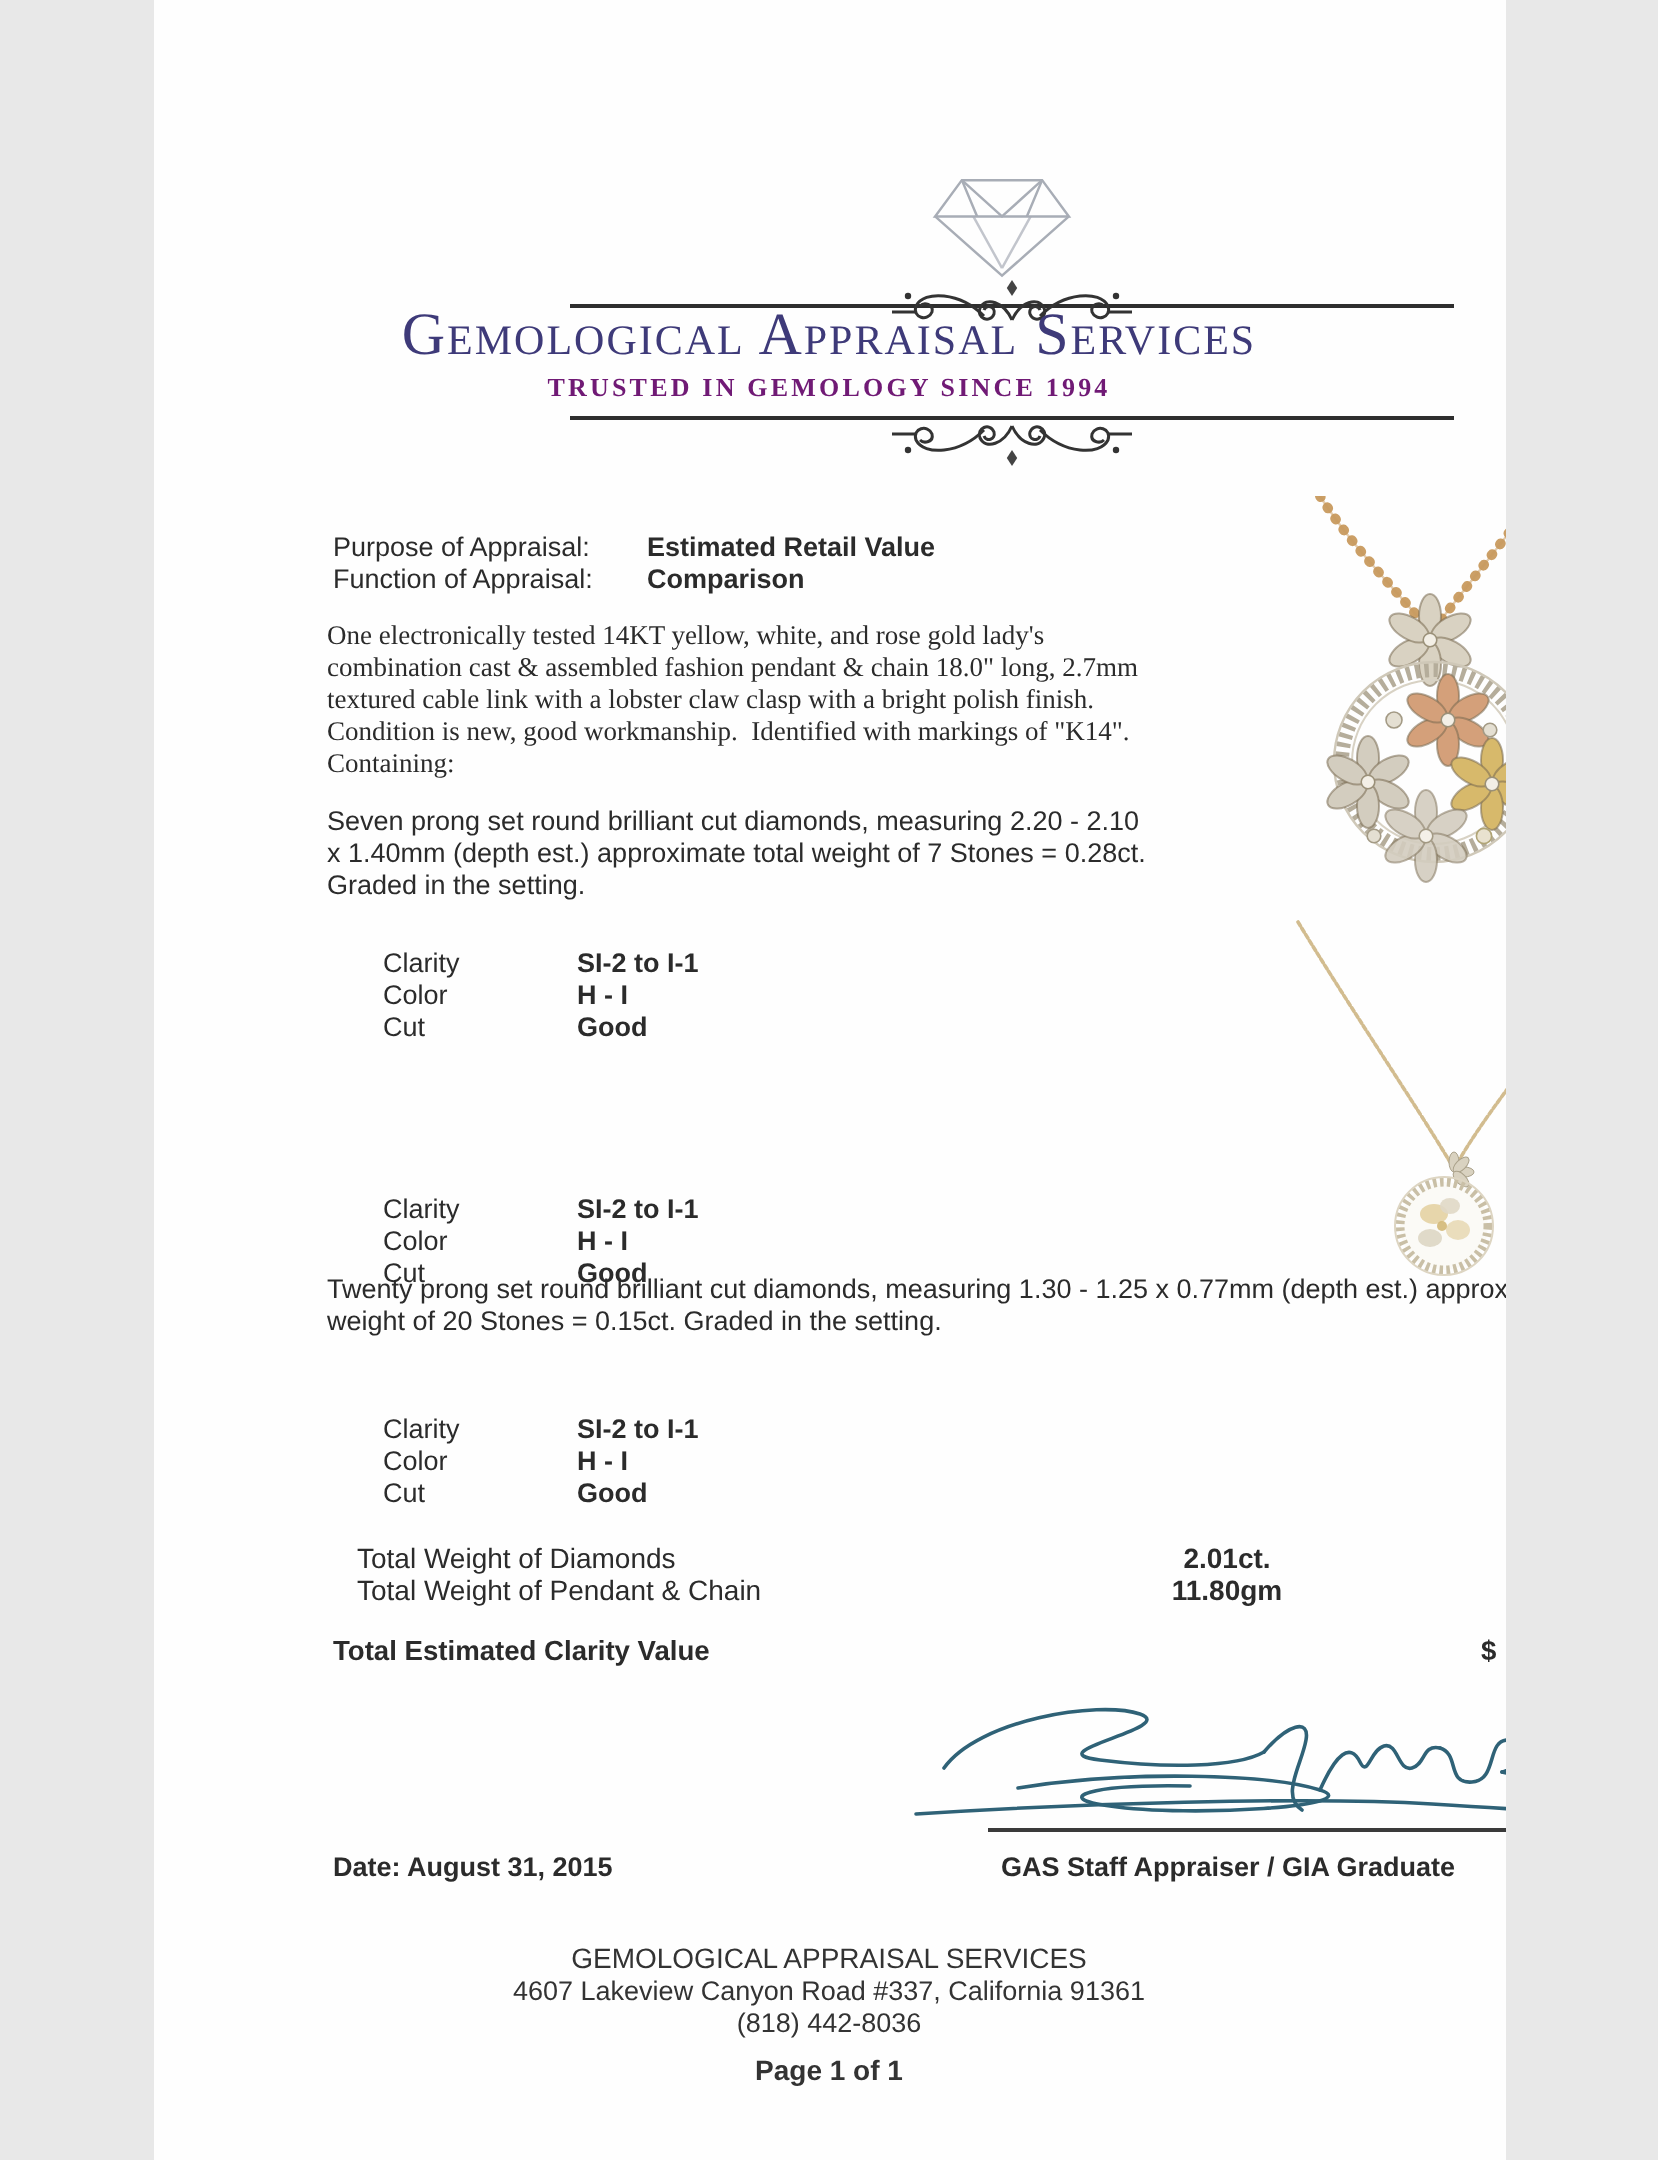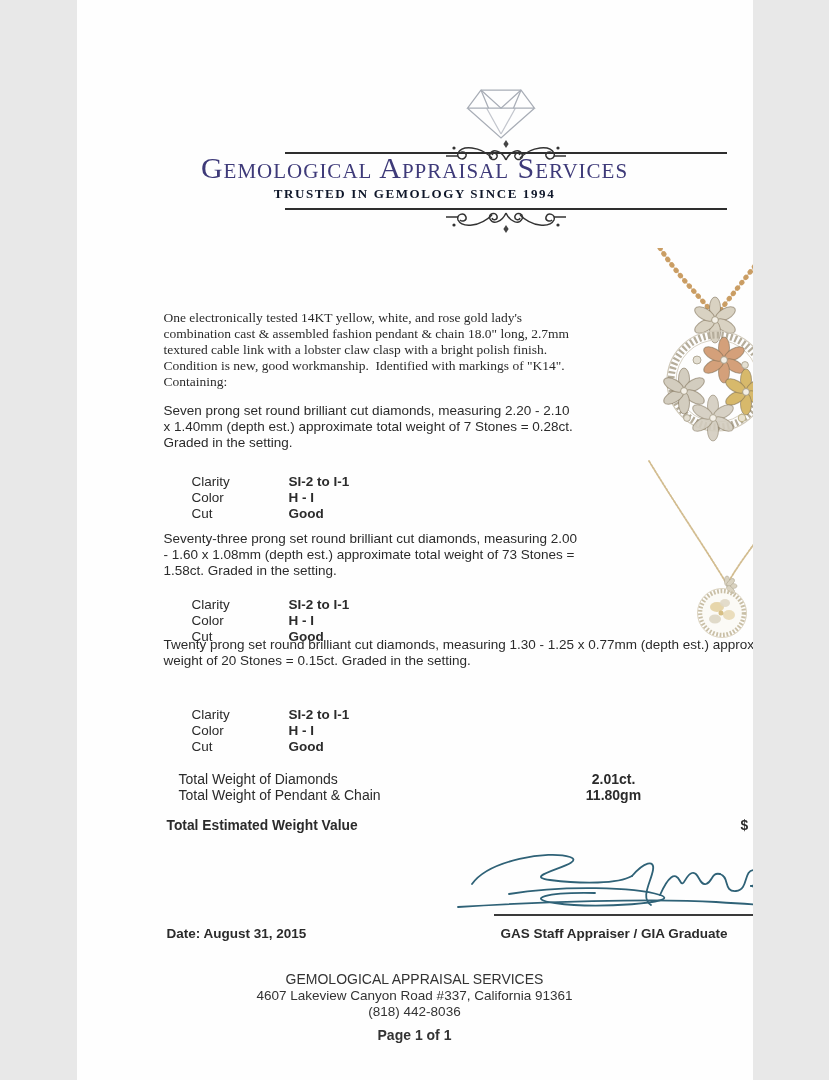--- a/index.html
+++ b/index.html
@@ -13,21 +13,21 @@
   .rule{position:absolute;left:208px;width:442px;height:2px;background:#2e2e2e;}
   .logo-title{
     position:absolute;left:0;right:0;top:153px;text-align:center;
     font-family:"Liberation Serif","DejaVu Serif",serif;
     font-variant:small-caps;font-size:30px;letter-spacing:1px;
     color:#3e3a79;line-height:30px;font-weight:500;
   }
   .logo-tagline{
     position:absolute;left:0;right:0;top:186px;text-align:center;
     font-family:"Liberation Serif","DejaVu Serif",serif;
-    font-size:13px;letter-spacing:1.6px;color:#0f172a;font-weight:600;
+    font-size:13px;letter-spacing:1.6px;color:#701a75;font-weight:600;
   }
   
   .para{position:absolute;font-size:13.5px;line-height:15.9px;white-space:pre-wrap;}
   .info-grid{position:absolute;left:90px;top:266px;display:grid;
     grid-template-columns:157px auto;font-size:13.5px;line-height:16px;}
   .info-grid .val{font-weight:bold;}
   .grade-grid{position:absolute;left:115px;display:grid;
     grid-template-columns:97px auto;font-size:13.5px;line-height:16px;}
   .grade-grid .val{font-weight:bold;}
   .tot-grid{position:absolute;left:102px;top:771px;display:grid;
@@ -84,34 +84,39 @@
       <path d="M0 6 C4 -3 13 -6 16 0 C18 5 11 8 9 3 C8 -1 13 -2 14 1"></path>
       <path d="M-14 4 C-26 -8 -44 -9 -48 -1 C-50 5 -42 7 -40 2 C-39 -2 -44 -3 -46 -1"></path>
       <path d="M14 4 C26 -8 44 -9 48 -1 C50 5 42 7 40 2 C39 -2 44 -3 46 -1"></path>
       <path d="M-48 2 H-60 M48 2 H60"></path>
     </g>
     <circle cx="-52" cy="-6" r="1.6" fill="#333"></circle>
     <circle cx="52" cy="-6" r="1.6" fill="#333"></circle>
     <polygon points="0,-14 2.6,-10 0,-6 -2.6,-10" fill="#444"></polygon>
   </svg>
 
+  <div class="info-grid">
+    <div>Purpose of Appraisal:</div>
+    <div class="val">Estimated Retail Value</div>
+    <div>Function of Appraisal:</div>
+    <div class="val">Comparison</div>
+  </div>
 
   <div class="para" style="left:87px;top:310px;width:420px;font-family:Liberation Serif, serif;">One electronically tested 14KT yellow, white, and rose gold lady's combination cast &amp; assembled fashion pendant &amp; chain 18.0" long, 2.7mm textured cable link with a lobster claw clasp with a bright polish finish. Condition is new, good workmanship.  Identified with markings of "K14".  Containing:</div>
 
   <div class="para" style="left:87px;top:403px;width:414px;">Seven prong set round brilliant cut diamonds, measuring 2.20 - 2.10 x 1.40mm (depth est.) approximate total weight of 7 Stones = 0.28ct. Graded in the setting.</div>
   <div class="grade-grid" style="top:474px;">
     <div>Clarity</div>
     <div class="val">SI-2 to I-1</div>
     <div>Color</div>
     <div class="val">H - I</div>
     <div>Cut</div>
     <div class="val">Good</div>
   </div>
 
-  <div class="para" style="left:87px;top:531px;width:418px;">Seventy-three prong set round brilliant cut diamonds, measuring 2.00 - 1.60 x 1.08mm (depth est.) approximate total weight of 73 Stones = 1.58ct. Graded in the setting.</div>
   <div class="grade-grid" style="top:597px;">
     <div>Clarity</div>
     <div class="val">SI-2 to I-1</div>
     <div>Color</div>
     <div class="val">H - I</div>
     <div>Cut</div>
     <div class="val">Good</div>
   </div>
 
   <div class="para" style="left:87px;top:637px;width:672px;">Twenty prong set round brilliant cut diamonds, measuring 1.30 - 1.25 x 0.77mm (depth est.) approximate total weight of 20 Stones = 0.15ct. Graded in the setting.</div>
@@ -124,21 +129,21 @@
     <div class="val">Good</div>
   </div>
 
   <div class="tot-grid">
     <div>Total Weight of Diamonds</div>
     <div class="tval">2.01ct.</div>
     <div>Total Weight of Pendant &amp; Chain</div>
     <div class="tval">11.80gm</div>
   </div>
 
-  <div class="retail-label">Total Estimated Weight Value</div>
+  <div class="retail-label">Total Estimated Clarity Value</div>
   <div class="currency">$</div>
   <div class="retail-value">6275.00</div>
 
   <svg class="abs" style="left:550px;top:248px;" width="190" height="215" viewBox="0 0 190 215">
     <defs>
       <g id="flw">
         <ellipse cx="0" cy="-12" rx="5.5" ry="11" stroke="rgba(120,105,80,0.55)" stroke-width="1"></ellipse>
         <ellipse cx="0" cy="-12" rx="5.5" ry="11" transform="rotate(60)" stroke="rgba(120,105,80,0.55)" stroke-width="1"></ellipse>
         <ellipse cx="0" cy="-12" rx="5.5" ry="11" transform="rotate(120)" stroke="rgba(120,105,80,0.55)" stroke-width="1"></ellipse>
         <ellipse cx="0" cy="-12" rx="5.5" ry="11" transform="rotate(180)" stroke="rgba(120,105,80,0.55)" stroke-width="1"></ellipse>

